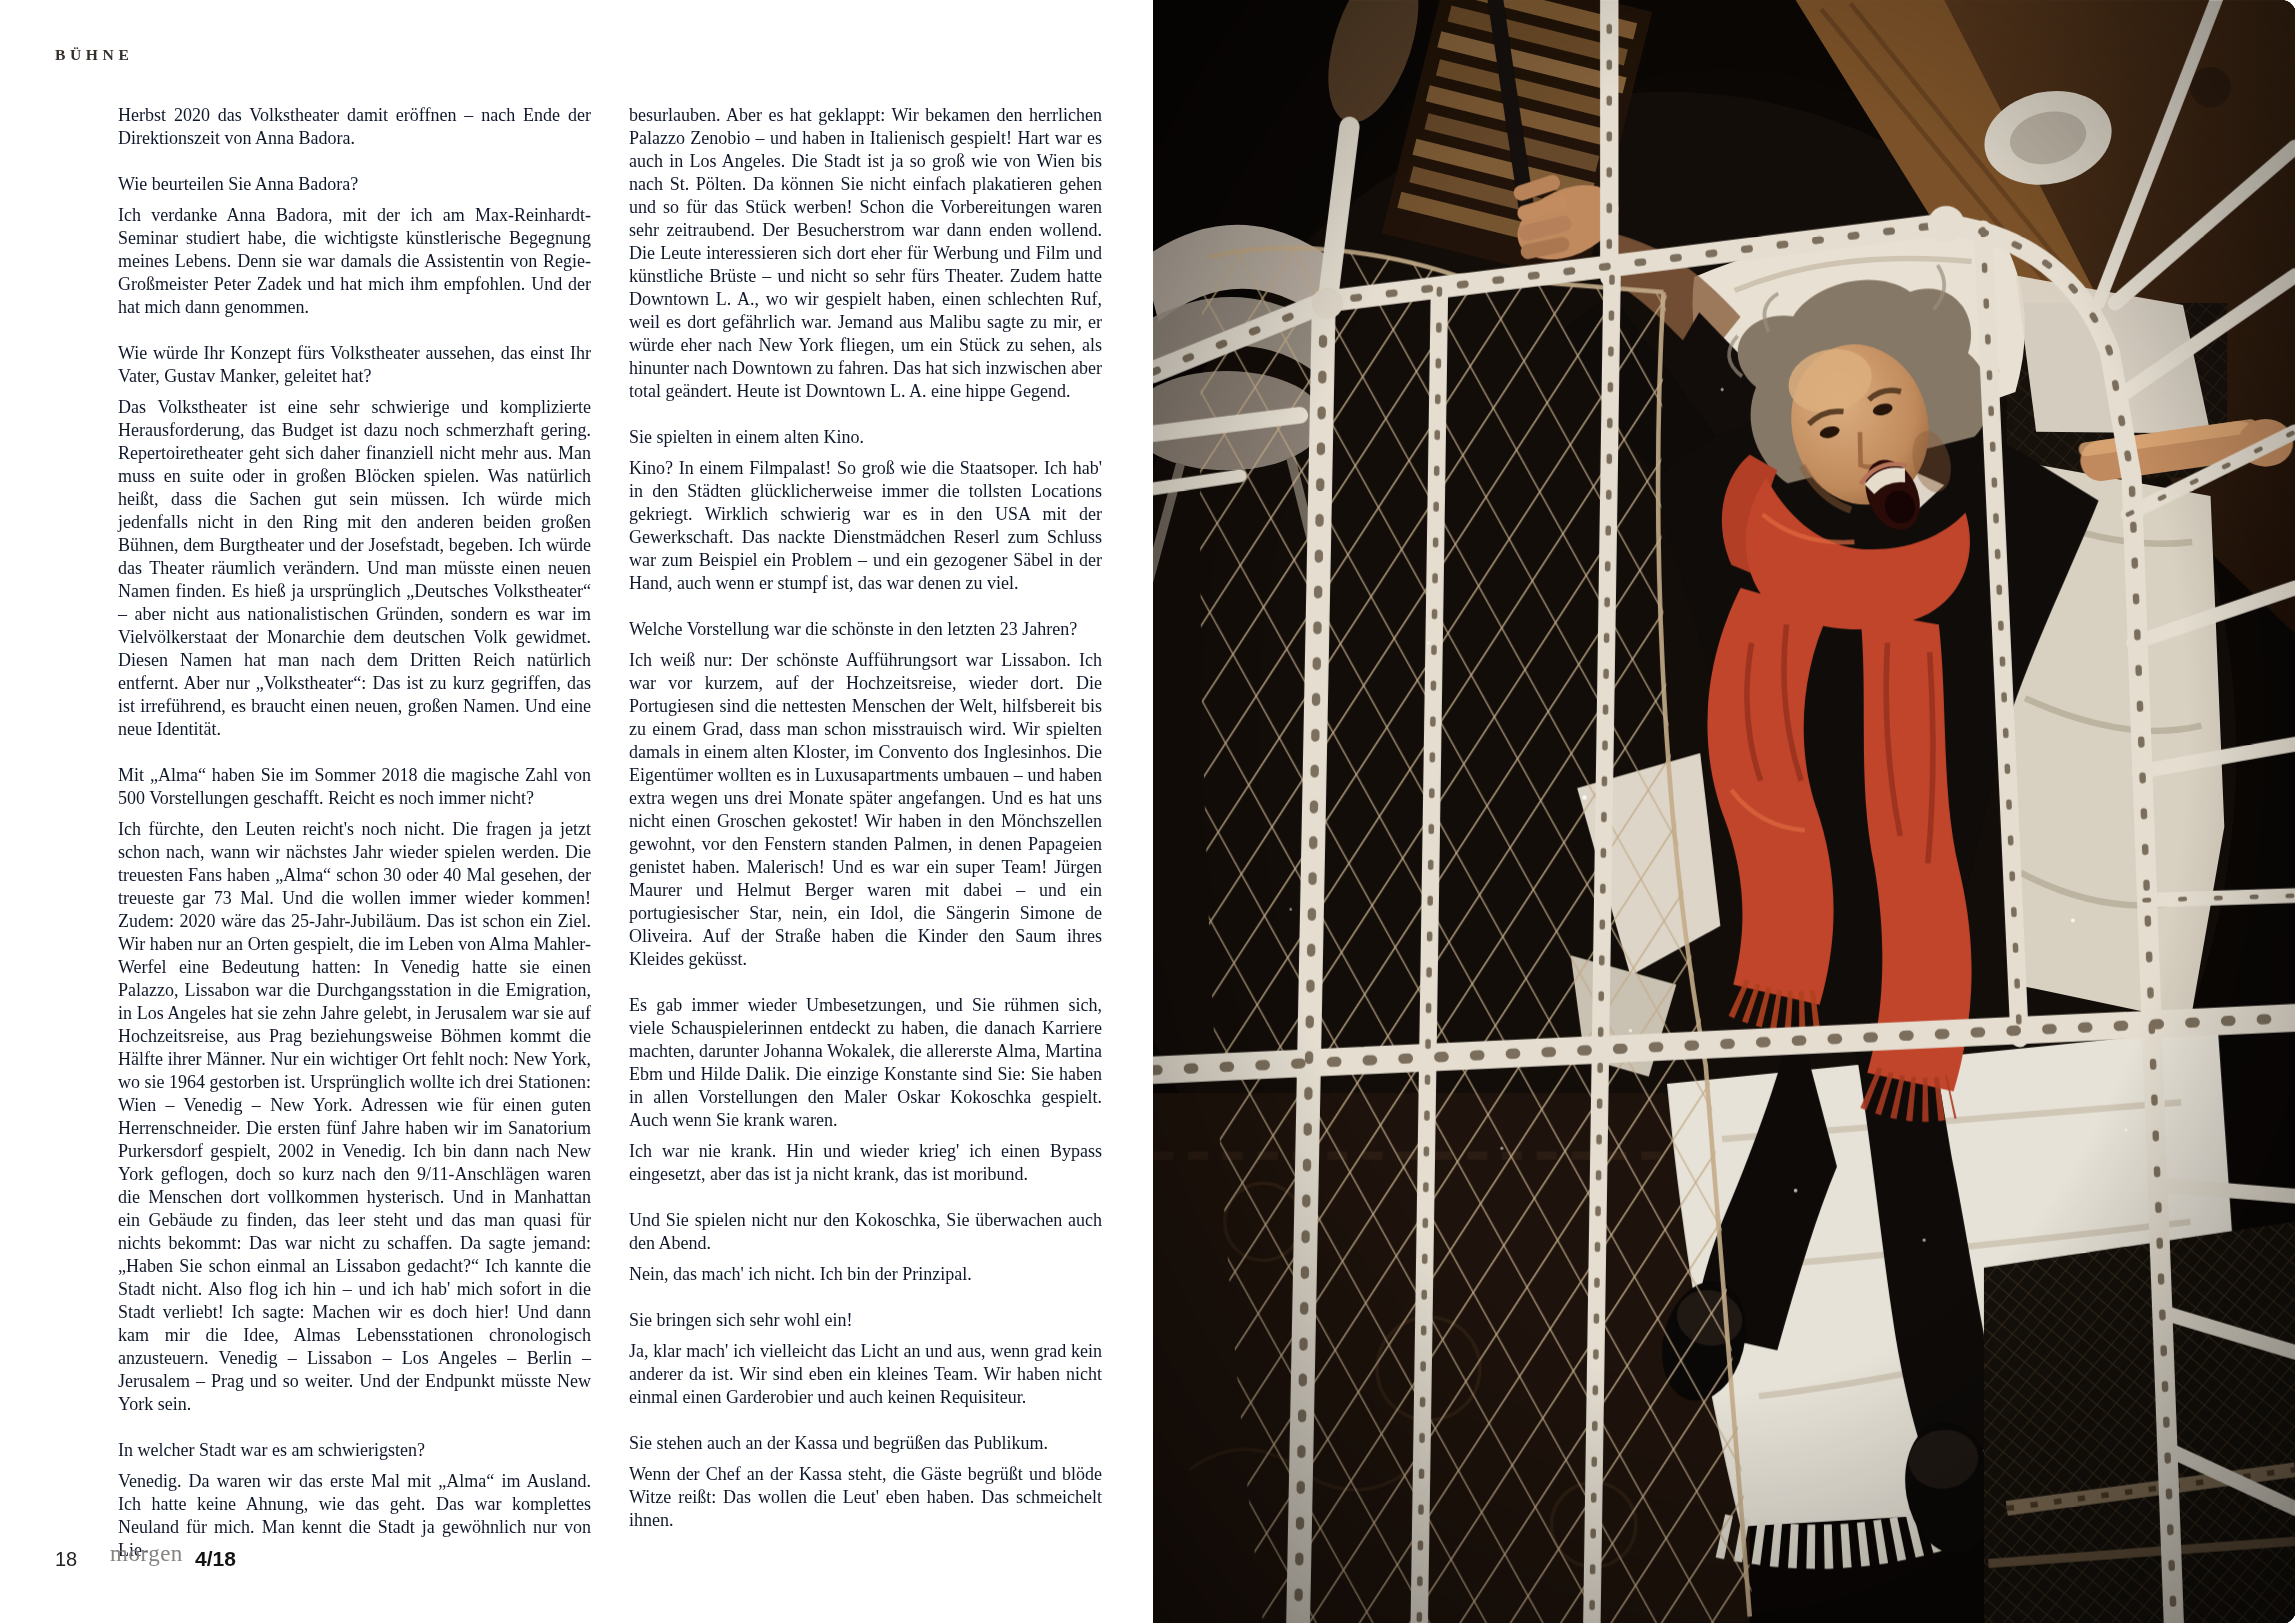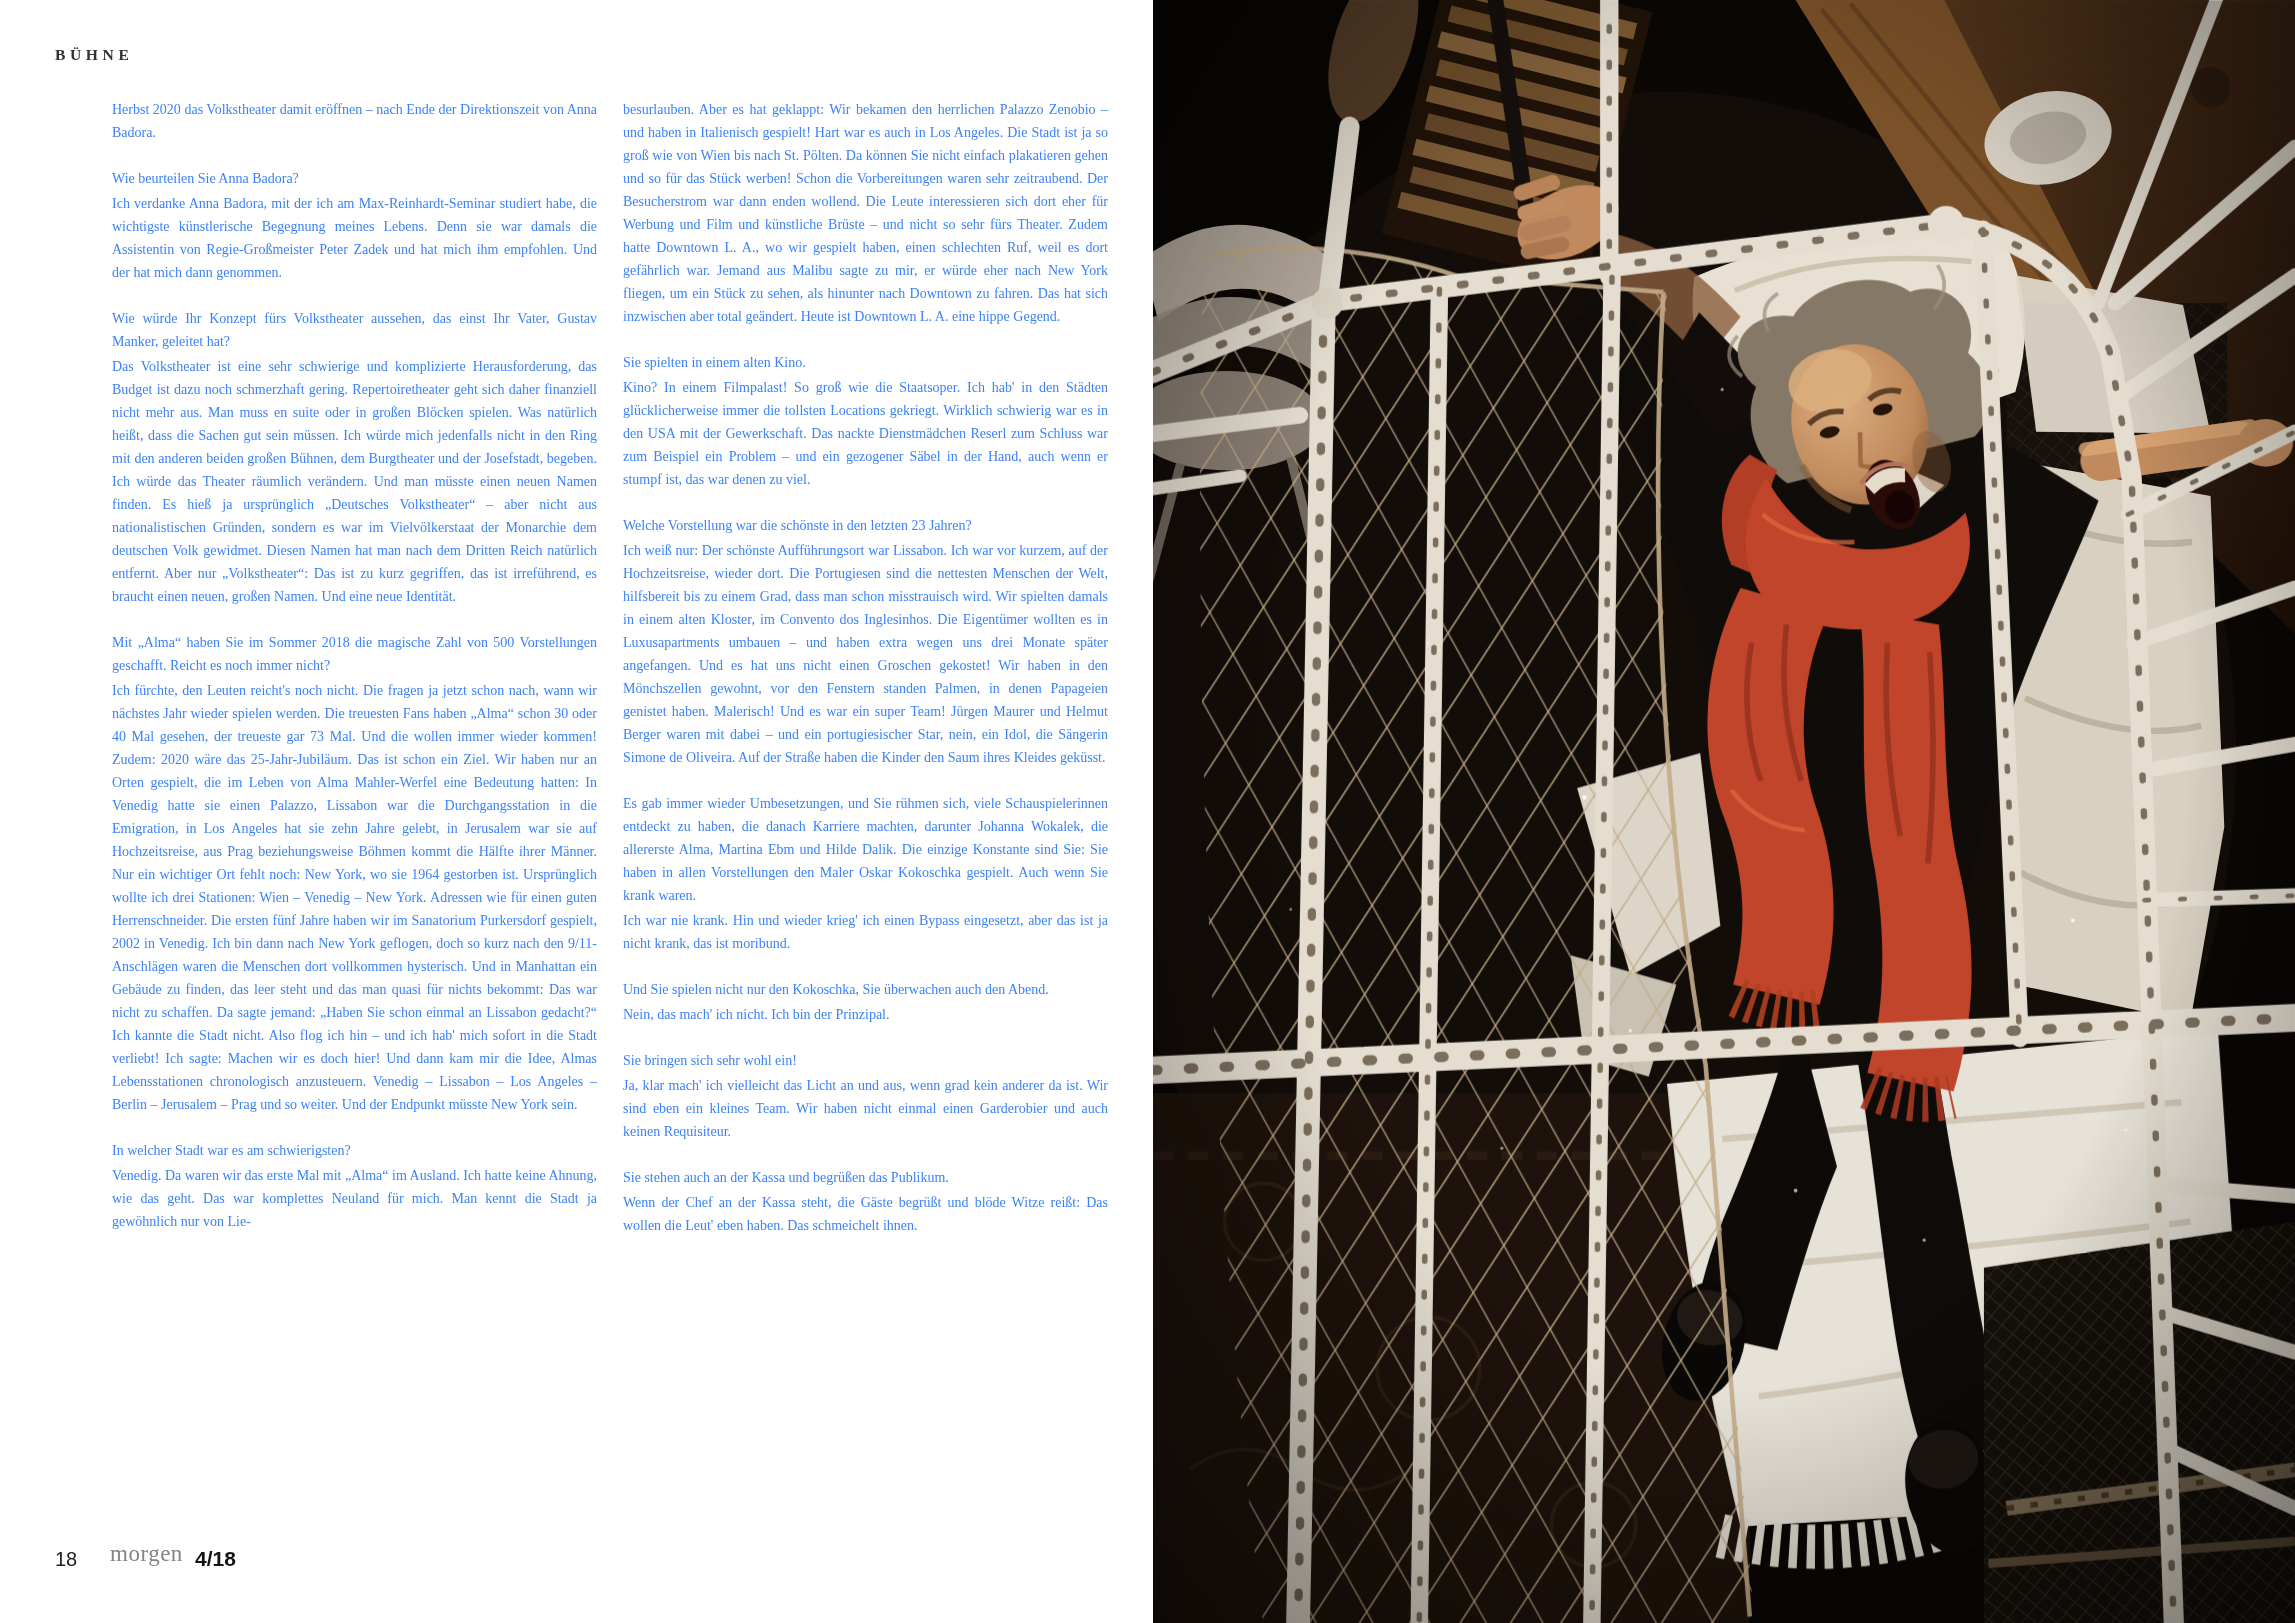--- a/index.html
+++ b/index.html
@@ -1,24 +1,24 @@
 <!DOCTYPE html>
 <html style="--scarf: #c1452a; --bars: #e4ddd0; --net: #c3ac8a; --photo_bg: #0a0705; --skin: #c08a5e;font-size:14.7px"><head>
 <meta charset="utf-8">
 <style>
   html,body{margin:0;padding:0;background:#ffffff;}
   .page{position:relative;width:2296px;height:1624px;background:#ffffff;overflow:hidden;
-        font-family:"Liberation Serif", serif;color:#1c1c1c;}
+        font-family:"Liberation Serif", serif;color:#1c1c1c;border-radius:15px;}
   .kicker{position:absolute;left:55px;top:46px;font-size:15.6px;font-weight:600;
           letter-spacing:4.6px;color:#35302c;}
   .col{position:absolute;top:96px;width:489px;}
   .col-1{left:110px;}
   .col-2{left:621px;}
-  .col p{margin:2px;font-size:14px;line-height:23px;text-align:justify;
-         text-justify:inter-word;color:#3b82f6;}
+  .col p{margin:8px;font-size:18px;line-height:23px;text-align:justify;
+         text-justify:inter-word;color:#0f172a;}
   .col p.q{margin-top:23px;}
   .col p.q:first-child{margin-top:0;}
   .footer{position:absolute;left:0;top:1541px;width:1111px;height:37px;}
   .footer .pgnum{position:absolute;left:55px;top:7.3px;font-size:20px;color:#222;
                  font-family:"Liberation Sans",sans-serif;}
   .footer .mag{position:absolute;left:110px;top:0px;font-size:23px;font-weight:400;
                color:#868380;letter-spacing:0.5px;}
   .footer .issue{position:absolute;left:195px;top:5.5px;font-size:21px;font-weight:700;
                  color:#141414;font-family:"Liberation Sans",sans-serif;}
   .photo{position:absolute;left:1153px;top:0;width:1142px;height:1624px;background:#0a0705;}

